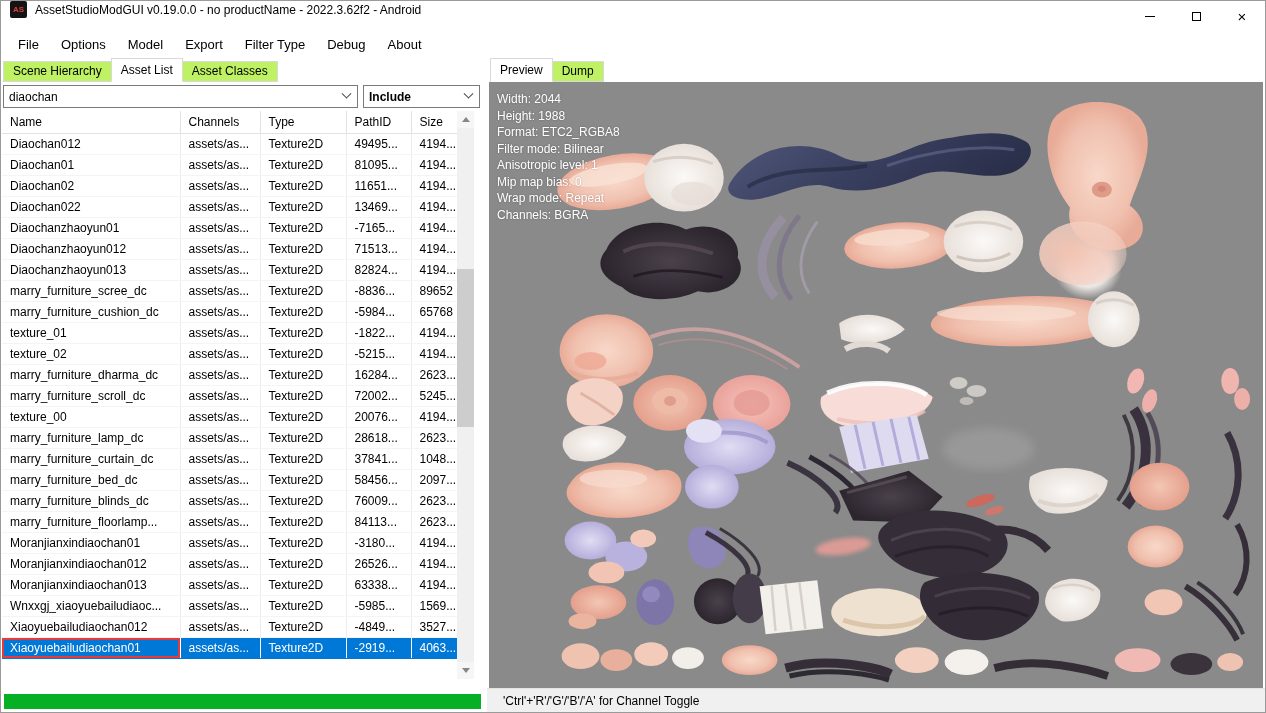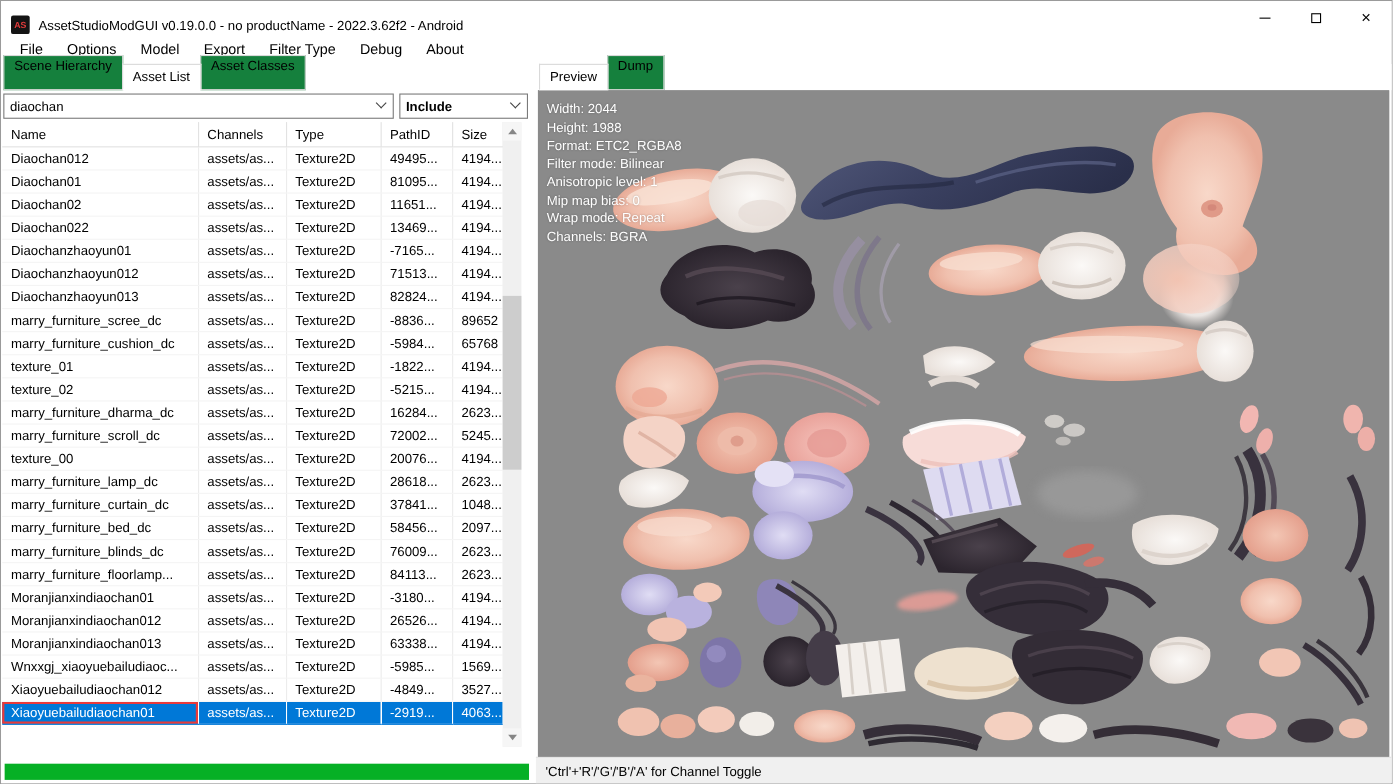--- a/index.html
+++ b/index.html
@@ -1,33 +1,33 @@
 <!DOCTYPE html>
 <html><head>
 <meta charset="utf-8">
 <style>
 *{margin:0;padding:0;box-sizing:border-box;}
 html,body{width:1266px;height:713px;}
 body{font-family:"Liberation Sans","DejaVu Sans",sans-serif;background:#fff;overflow:hidden;font-size:12px;color:#000;}
 .window{width:1266px;height:713px;border:1px solid #9a9a9a;display:flex;flex-direction:column;background:#fff;}
-.titlebar{height:30px;flex:0 0 30px;display:flex;justify-content:space-between;align-items:flex-end;background:#fff;}
+.titlebar{height:30px;flex:0 0 30px;display:flex;justify-content:space-between;align-items:flex-start;background:#fff;}
 .title-left{display:flex;align-items:center;gap:8px;padding-left:9px;}
 .app-icon{width:17px;height:17px;background:#141414;color:#e33b3b;font-size:8px;font-weight:bold;display:flex;align-items:center;justify-content:center;border-radius:2px;letter-spacing:0;}
 .title-text{font-size:12px;white-space:nowrap;}
 .win-controls{display:flex;height:30px;}
 .win-btn{width:46px;height:30px;display:flex;align-items:center;justify-content:center;cursor:default;}
 .min-glyph{width:10px;height:1px;background:#000;display:block;}
 .max-glyph{width:9px;height:9px;border:1px solid #000;display:block;}
 .close-glyph{font-size:15px;line-height:1;}
 .menubar{height:27px;flex:0 0 27px;display:flex;align-items:center;padding-left:6px;background:#fff;}
 .menu-item{padding:5px 11px;font-size:13px;white-space:nowrap;}
 .main{flex:1;display:flex;min-height:0;}
 .left-panel{width:486px;flex:0 0 486px;display:flex;flex-direction:column;background:#fff;position:relative;}
 .tabstrip{height:24px;flex:0 0 24px;display:flex;align-items:flex-end;padding-left:2px;background:#fff;}
-.tab{height:32px;line-height:19px;padding:0 9px;font-size:12px;background:#15803d;border:1px solid #d9d9d9;margin-right:-1px;white-space:nowrap;}
+.tab{height:21px;line-height:19px;padding:0 9px;font-size:12px;background:#bef264;border:1px solid #d9d9d9;margin-right:-1px;white-space:nowrap;}
 .tab.active{background:#fff;height:24px;line-height:22px;border-bottom:1px solid #fff;position:relative;z-index:2;}
 .search-row{height:29px;flex:0 0 29px;display:flex;align-items:center;gap:5px;padding:0 2px;}
 .combo{height:23px;border:1px solid #7a7a7a;background:#fff;display:flex;align-items:center;justify-content:space-between;padding:0 7px 0 5px;}
 .search-combo{width:355px;}
 .include-combo{width:117px;font-weight:bold;}
 .combo-text{font-size:12px;}
 .chevron{width:7px;height:7px;border-right:1.4px solid #444;border-bottom:1.4px solid #444;transform:rotate(45deg) translate(-2px,-2px);flex:0 0 auto;}
 .table-wrap{position:relative;flex:0 0 568px;height:568px;overflow:hidden;}
 table.asset-table{border-collapse:collapse;table-layout:fixed;width:455px;margin-left:1px;}
 .asset-table th{height:22px;font-weight:normal;text-align:left;padding:0 4px 0 8px;border-right:1px solid #e2e2e2;border-bottom:1px solid #e2e2e2;font-size:12px;background:#fff;overflow:hidden;white-space:nowrap;}
@@ -41,21 +41,21 @@
 .tri-up{width:0;height:0;border-left:4px solid transparent;border-right:4px solid transparent;border-bottom:5px solid #868686;}
 .tri-down{width:0;height:0;border-left:4px solid transparent;border-right:4px solid transparent;border-top:5px solid #868686;}
 .scroll-thumb{position:absolute;left:0;top:158px;width:17px;height:158px;background:#cdcdcd;}
 .progress{margin:auto 6px 3px 3px;height:15px;flex:0 0 15px;background:#e6e6e6;position:relative;overflow:hidden;}
 .progress-fill{height:100%;width:0;background:#06b025;}
 .right-panel{flex:1;display:flex;flex-direction:column;min-width:0;background:#fff;}
 .right-panel .tabstrip{padding-left:3px;}
 .preview-area{flex:1;margin:0 2px;background:#8a8a8a;position:relative;overflow:hidden;}
 .preview-svg{position:absolute;inset:0;width:100%;height:100%;display:block;}
 .preview-info{position:absolute;left:8px;top:9px;color:#ffffff;font-size:12px;line-height:16.5px;text-shadow:0 0 2px rgba(0,0,0,.3);}
-.status-bar{height:24px;flex:0 0 24px;background:#f0f0f0;display:flex;align-items:center;padding-left:9px;font-size:12px;border-top:1px solid #e3e3e3;}
+.status-bar{height:24px;flex:0 0 24px;background:#f0f0f0;display:flex;align-items:center;padding-left:16px;font-size:12px;border-top:1px solid #e3e3e3;}
 </style>
 </head>
 <body>
 
 <div class="window">
 
   <div class="titlebar">
     <div class="title-left">
       <div class="app-icon">
           <span>AS</span>

